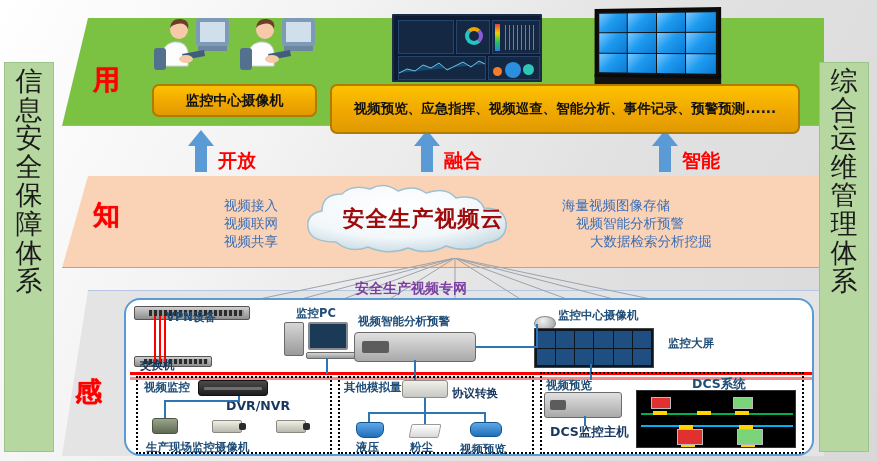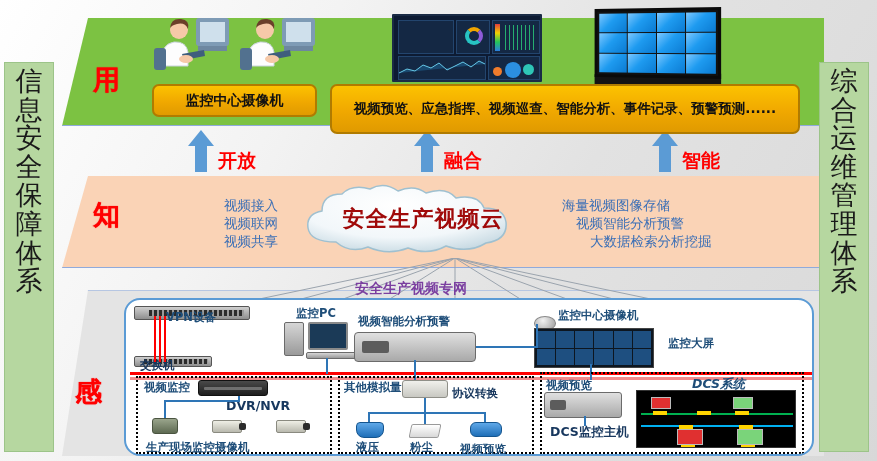--- a/index.html
+++ b/index.html
@@ -490,21 +490,21 @@
     <div class="dev-label" style="left:230px;top:140px;">液压</div>
     <div class="dev-label" style="left:284px;top:140px;">粉尘</div>
     <div class="dev-label" style="left:334px;top:142px;">视频预览</div>
 
     <div class="dashbox" id="dashbox-dcs"></div>
     <div class="dev-label" style="left:420px;top:78px;">视频预览</div>
     <div class="server-art" style="left:418px;top:92px;width:78px;height:26px;"></div>
     <div class="dev-label" style="left:424px;top:124px;color:#17375e;font-size:12.5px;">DCS监控主机</div>
     <div class="blueline" style="left:458px;top:116px;width:2px;height:10px;"></div>
 
-    <div class="dev-label" style="left:566px;top:76px;color:#1f4e79;font-size:12.5px;font-style:italic;">DCS系统</div>
+    <div class="dev-label" style="left:566px;top:76px;color:#1f4e79;font-size:12.5px;">DCS系统</div>
     <div class="dcs-photo" style="left:510px;top:90px;width:160px;height:58px;">
       <div class="rail" style="left:4px;top:22px;width:152px;"></div>
       <div class="rail" style="left:4px;top:34px;width:152px;background:#00b0f0;"></div>
       <div class="blk" style="left:14px;top:6px;width:20px;height:12px;background:#e03030;"></div>
       <div class="blk" style="left:96px;top:6px;width:20px;height:12px;background:#7ad47a;"></div>
       <div class="blk" style="left:40px;top:38px;width:26px;height:16px;background:#e03030;"></div>
       <div class="blk" style="left:100px;top:38px;width:26px;height:16px;background:#7ad47a;"></div>
       <div class="ylw" style="left:16px;top:20px;width:14px;height:4px;"></div>
       <div class="ylw" style="left:60px;top:20px;width:14px;height:4px;"></div>
       <div class="ylw" style="left:98px;top:20px;width:14px;height:4px;"></div>

